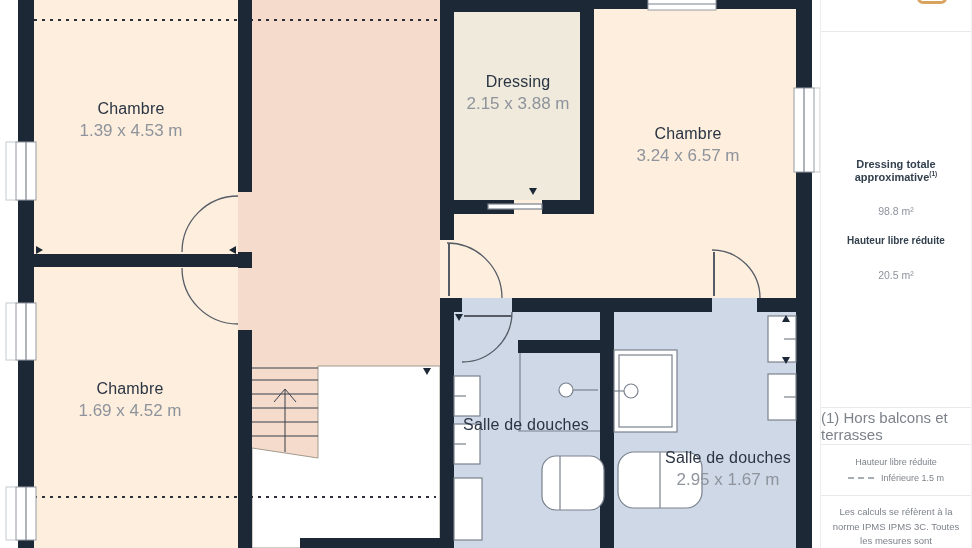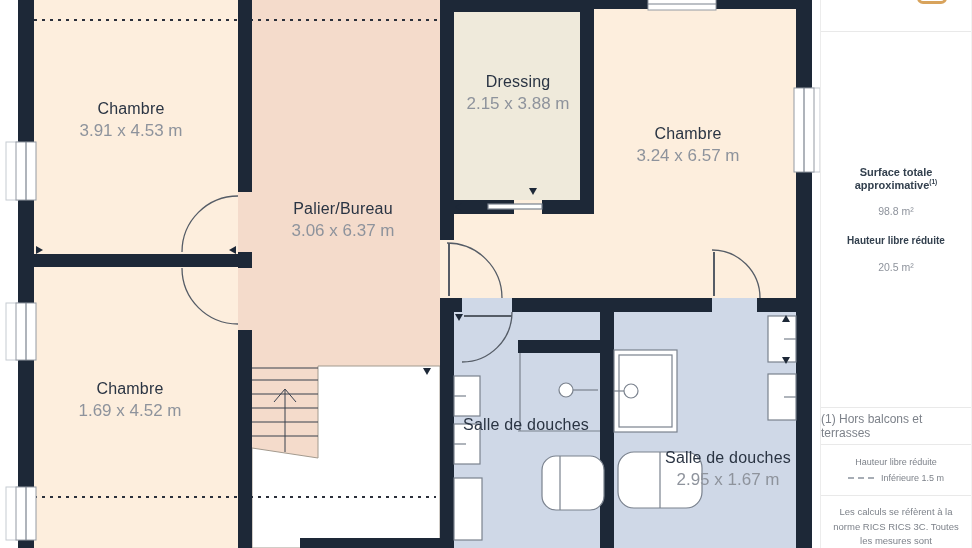--- a/index.html
+++ b/index.html
@@ -15,23 +15,23 @@
   .room-label{position:absolute;transform:translate(-50%,-50%);text-align:center;white-space:nowrap;}
   .room-name{font-size:16px;font-weight:normal;color:var(--text-dark);letter-spacing:.2px;}
   .room-dims{font-size:17px;color:var(--text-gray);margin-top:3px;}
   .sidebar{position:absolute;left:820px;top:0;width:152px;height:548px;background:#fff;
     border-left:1px solid #ececec;border-right:1px solid #f2f2f2;display:flex;flex-direction:column;}
   .sb-logo-row{position:relative;height:32px;}
   .sb-logo{position:absolute;left:96px;top:-16px;width:30px;height:20px;border:3px solid var(--accent);border-radius:6px;background:#fff;}
   .sb-stats{height:390px;border-top:1px solid var(--divider);display:flex;flex-direction:column;justify-content:center;align-items:center;text-align:center;padding:0 8px;}
   .sb-stat-title{font-size:11px;font-weight:bold;color:#33404e;}
   .sb-stat-title sup{font-size:6.5px;}
-  .sb-stat-value{font-size:10.5px;color:var(--text-gray);margin-top:15px;}
+  .sb-stat-value{font-size:10.5px;color:var(--text-gray);margin-top:23px;}
   .sb-stat-title2{font-size:10px;font-weight:bold;color:#33404e;margin-top:18px;}
-  .sb-footnote{height:38px;border-top:1px solid var(--divider);display:flex;align-items:center;justify-content:center;font-size:12px;color:#7d828a;}
+  .sb-footnote{height:38px;border-top:1px solid var(--divider);display:flex;align-items:center;justify-content:center;font-size:15px;color:#7d828a;}
   .sb-legend{height:53px;border-top:1px solid var(--divider);display:flex;flex-direction:column;align-items:center;justify-content:center;font-size:9px;color:#7d828a;}
   .sb-legend-row{margin-top:6px;display:flex;align-items:center;}
   .dash-swatch{display:inline-block;width:26px;border-top:2px dashed #a7adb5;margin-right:7px;}
   .sb-disclaimer{flex:1;border-top:1px solid var(--divider);font-size:9.5px;color:#7d828a;text-align:center;padding:9px 6px 0 6px;line-height:1.5;}
   
   .f-peach{fill:var(--peach);} .f-pink{fill:var(--pink);} .f-beige{fill:var(--beige);} .f-blue{fill:var(--blue);}
   .wall{fill:var(--wall);}
   .voidp{fill:#ffffff;stroke:#a39a8e;stroke-width:1;}
   .tread{stroke:#39404d;stroke-width:1;fill:none;}
   .dotted{stroke:#2b303b;stroke-width:2;stroke-dasharray:3 5;fill:none;}
@@ -170,25 +170,21 @@
         <polygon class="mark" points="529,188 537,188 533,195"></polygon>
         <polygon class="mark" points="423,368 431,368 427,375"></polygon>
         <polygon class="mark" points="455,314 463,314 459,321"></polygon>
         <polygon class="mark" points="782,322 790,322 786,315"></polygon>
         <polygon class="mark" points="782,357 790,357 786,364"></polygon>
       </g>
     </svg>
 
     <div class="room-label" style="left:131px;top:120px;">
       <div class="room-name">Chambre</div>
-      <div class="room-dims">3.91 x 4.53 m</div>
-    </div>
-    <div class="room-label" style="left:343px;top:220px;">
-      <div class="room-name">Palier/Bureau</div>
-      <div class="room-dims">3.06 x 6.37 m</div>
+      <div class="room-dims">1.39 x 4.53 m</div>
     </div>
     <div class="room-label" style="left:518px;top:93px;">
       <div class="room-name">Dressing</div>
       <div class="room-dims">2.15 x 3.88 m</div>
     </div>
     <div class="room-label" style="left:688px;top:145px;">
       <div class="room-name">Chambre</div>
       <div class="room-dims">3.24 x 6.57 m</div>
     </div>
     <div class="room-label" style="left:130px;top:400px;">
@@ -202,29 +198,29 @@
       <div class="room-name">Salle de douches</div>
       <div class="room-dims">2.95 x 1.67 m</div>
     </div>
   </div>
 
   <div class="sidebar">
     <div class="sb-logo-row">
       <div class="sb-logo"></div>
     </div>
     <div class="sb-stats">
-      <div class="sb-stat-title"><span>Surface totale approximative</span><sup>(1)</sup></div>
+      <div class="sb-stat-title"><span>Dressing totale approximative</span><sup>(1)</sup></div>
       <div class="sb-stat-value">98.8 m²</div>
       <div class="sb-stat-title2">Hauteur libre réduite</div>
       <div class="sb-stat-value">20.5 m²</div>
     </div>
     <div class="sb-footnote">(1) Hors balcons et terrasses</div>
     <div class="sb-legend">
       <div>Hauteur libre réduite</div>
       <div class="sb-legend-row">
         <span class="dash-swatch"></span>
         <span>Inférieure 1.5 m</span>
       </div>
     </div>
-    <div class="sb-disclaimer">Les calculs se réfèrent à la norme RICS RICS 3C. Toutes les mesures sont</div>
+    <div class="sb-disclaimer">Les calculs se réfèrent à la norme IPMS IPMS 3C. Toutes les mesures sont</div>
   </div>
 
 </div>
 
 </body></html>

